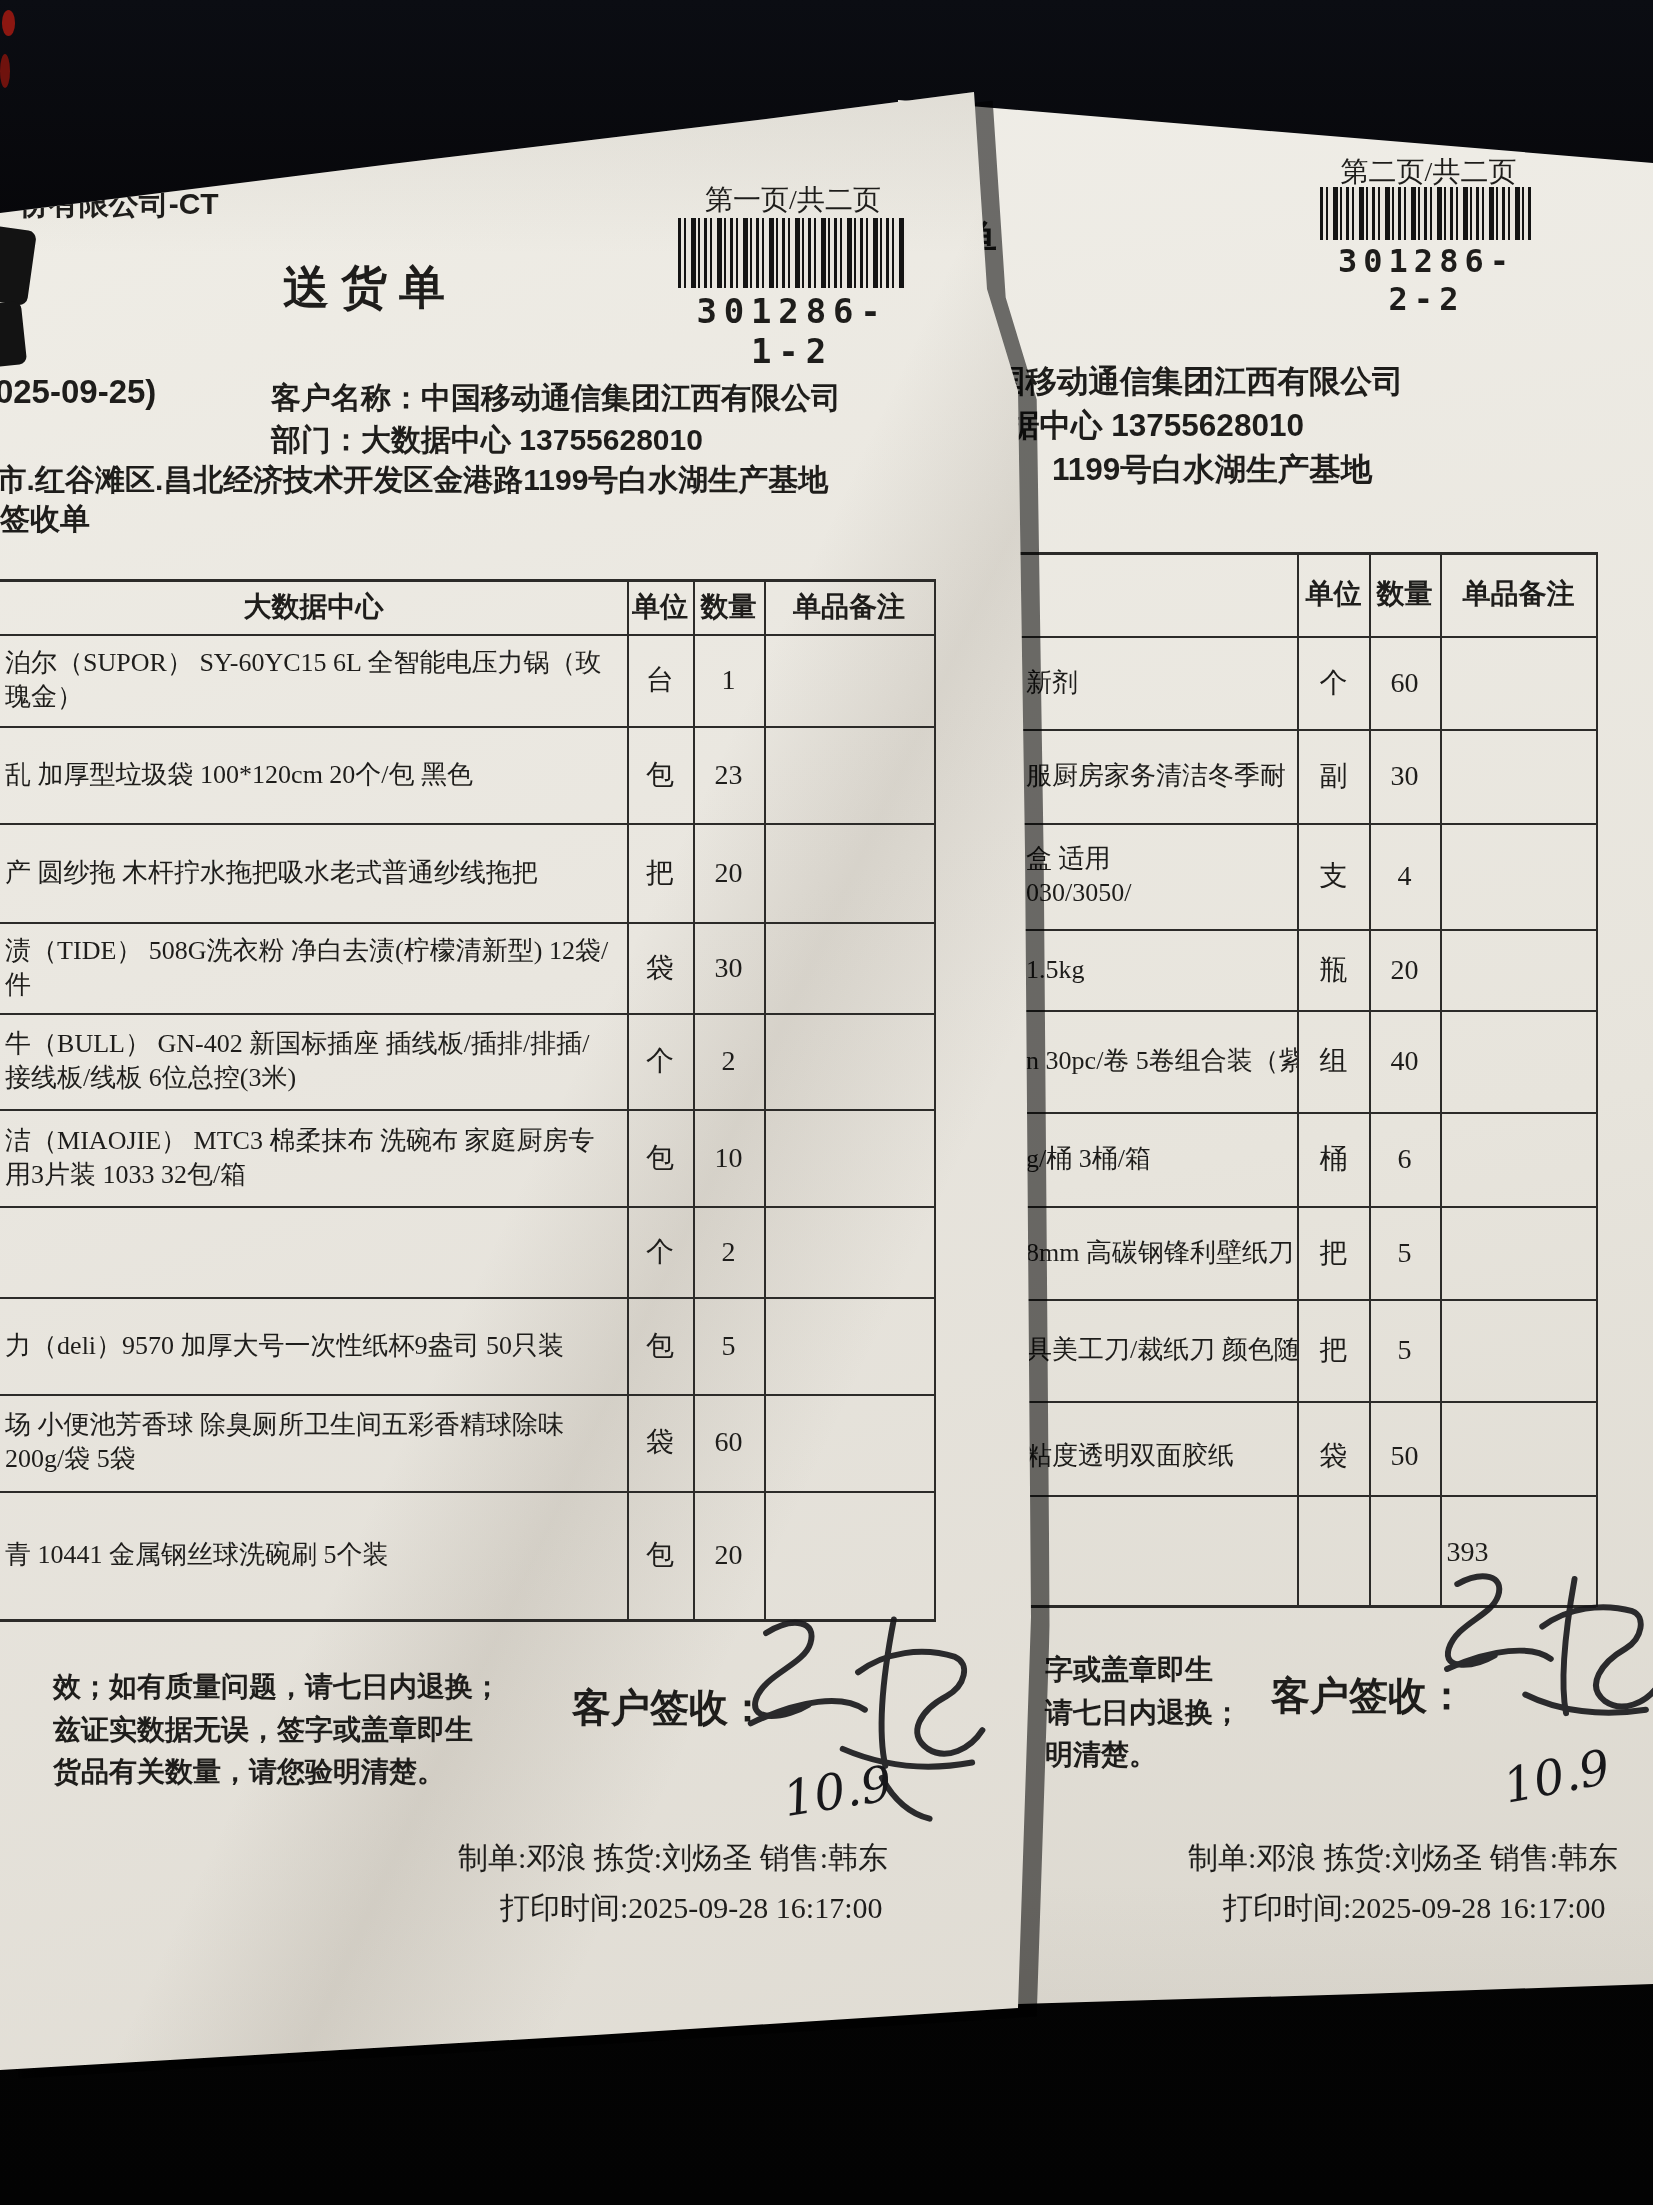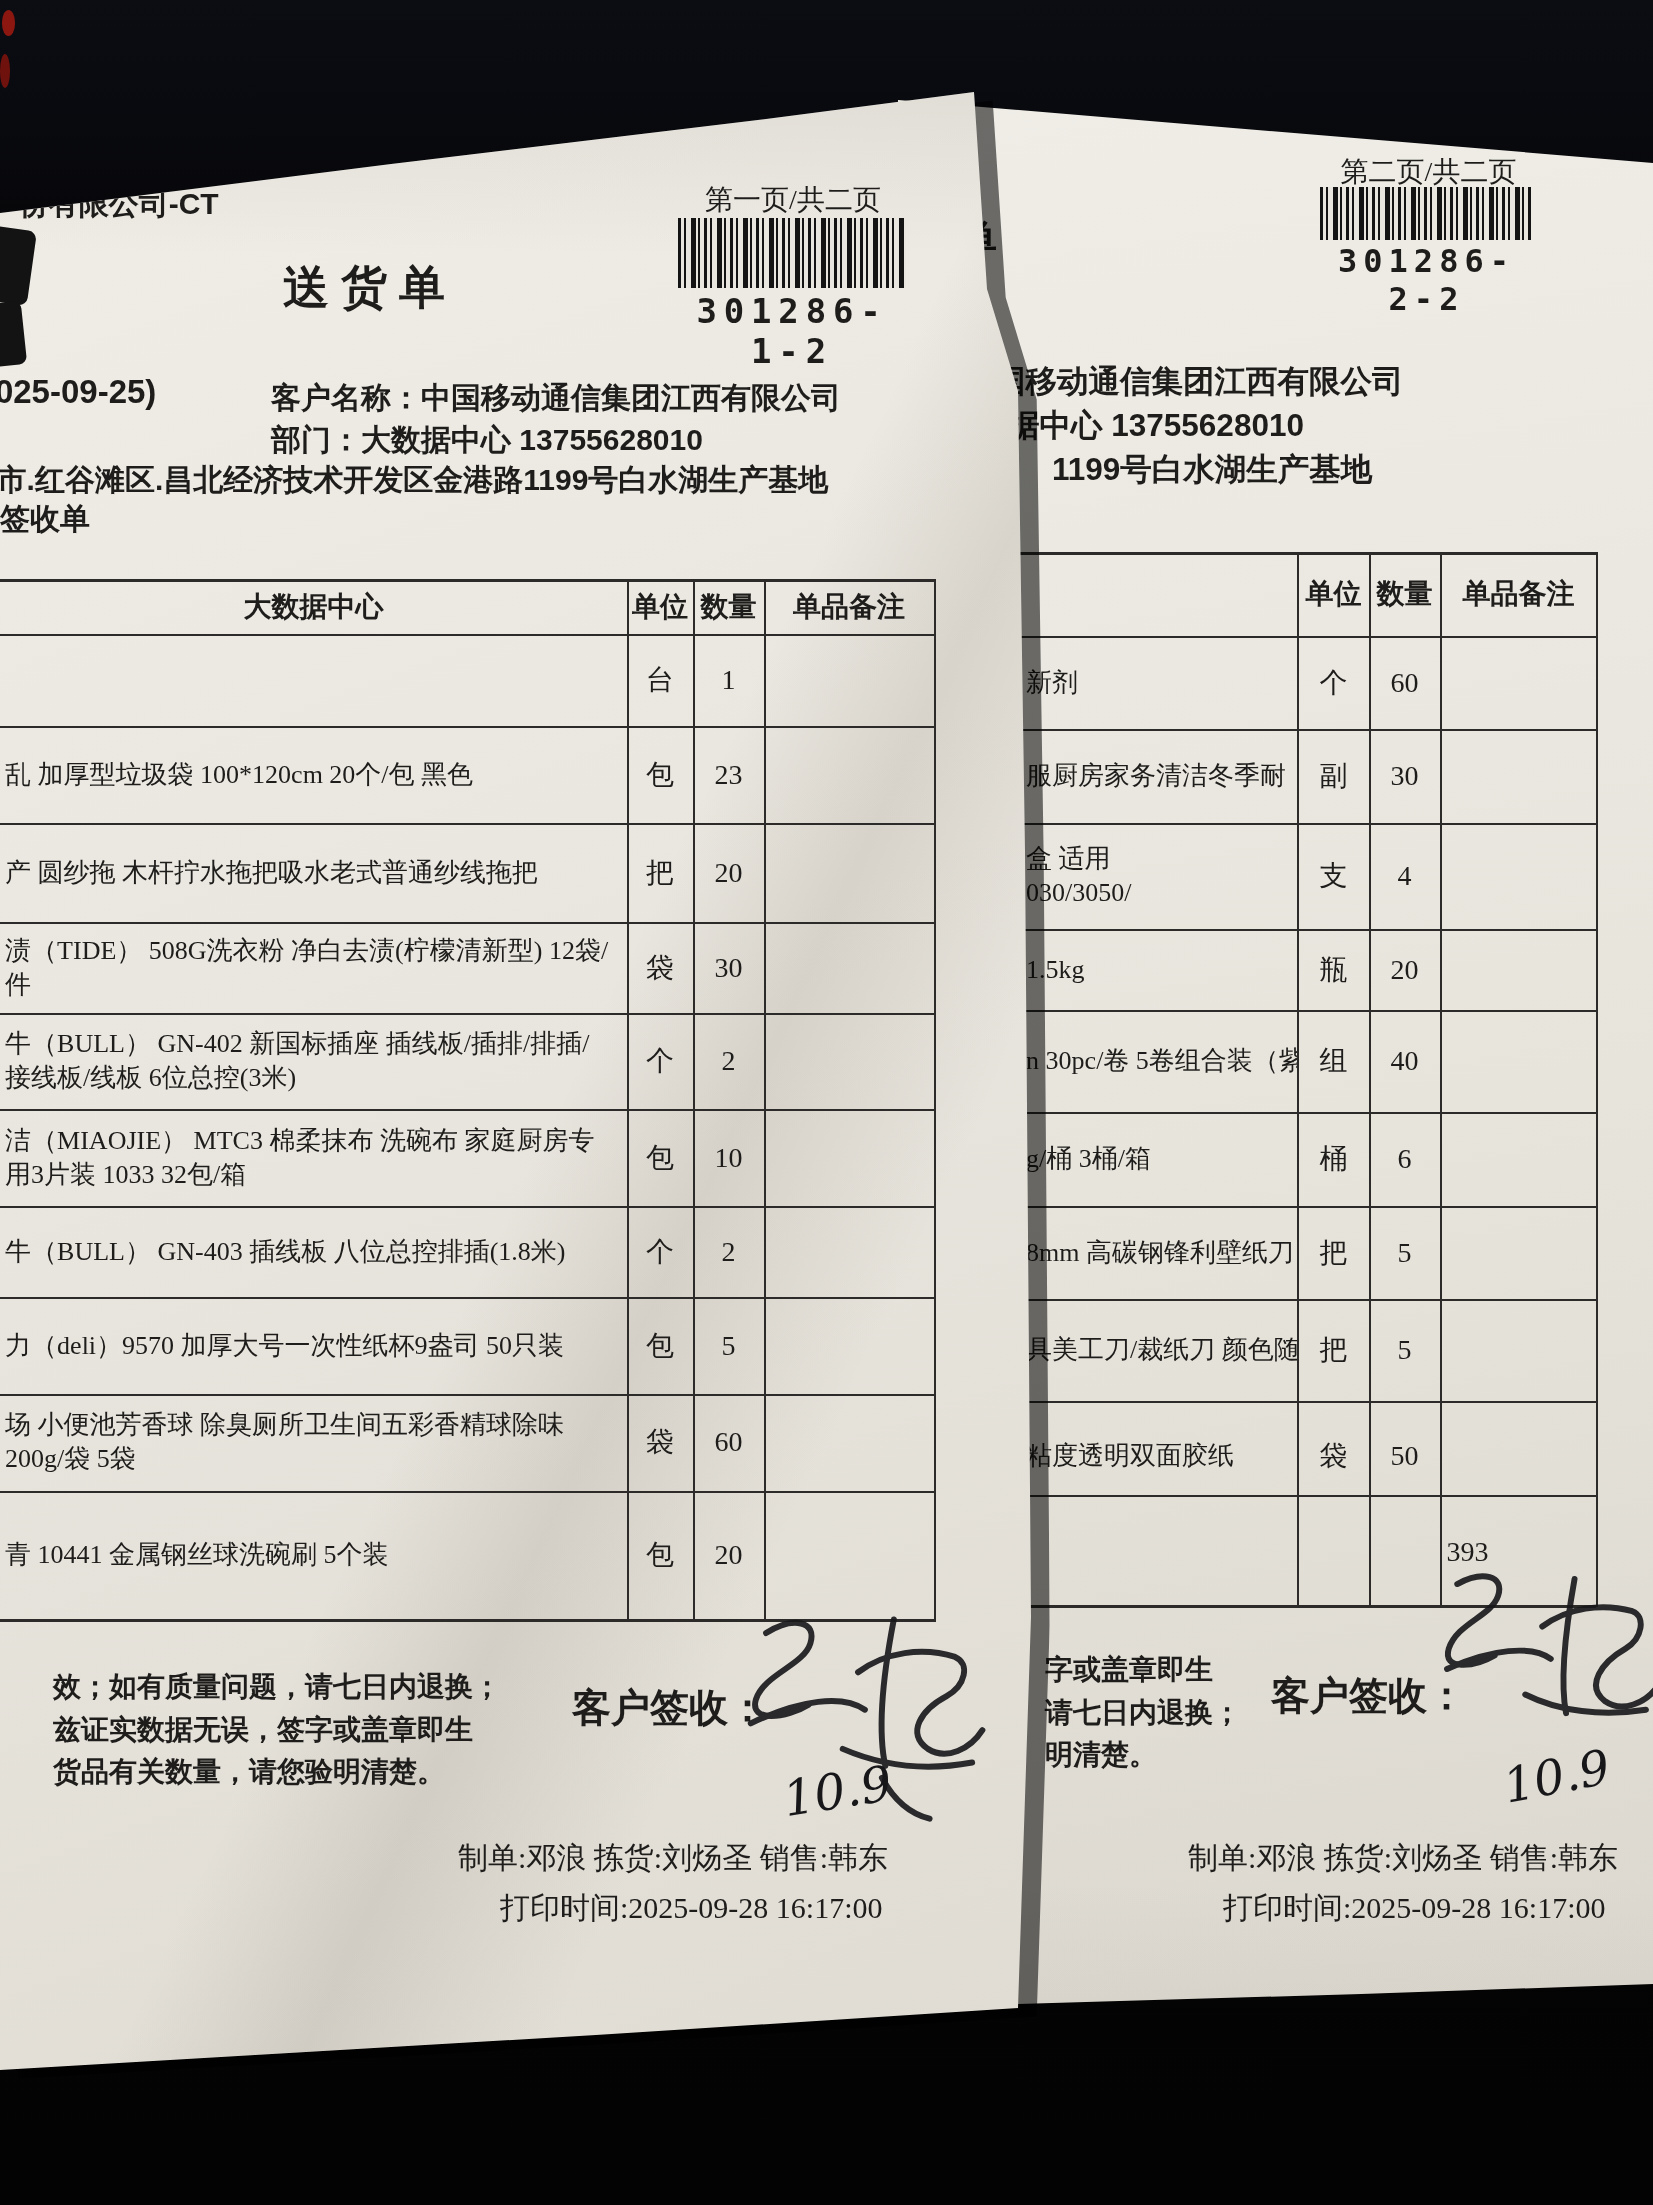--- a/index.html
+++ b/index.html
@@ -250,20 +250,21 @@
     <div class="vl" style="left:934px;top:579px;height:1042px"></div>
 
     <div class="t1">
       <div class="rowbox t1h">
         <span class="cellmid thead" style="left:0;width:627px">大数据中心</span>
         <span class="cellmid u thead">单位</span>
         <span class="cellmid q thead">数量</span>
         <span class="cellmid thead" style="left:764px;width:170px">单品备注</span>
       </div>
       <div class="rowbox t1r0">
+        <span class="cellname print-serif">泊尔（SUPOR） SY-60YC15 6L 全智能电压力锅（玫瑰金）</span>
         <span class="cellmid u print-serif">台</span>
         <span class="cellmid q print-serif">1</span>
       </div>
       <div class="rowbox t1r1">
         <span class="cellname print-serif">乱 加厚型垃圾袋 100*120cm 20个/包 黑色</span>
         <span class="cellmid u print-serif">包</span>
         <span class="cellmid q print-serif">23</span>
       </div>
       <div class="rowbox t1r2">
         <span class="cellname print-serif">产 圆纱拖 木杆拧水拖把吸水老式普通纱线拖把</span>
@@ -279,21 +280,20 @@
         <span class="cellname print-serif">牛（BULL） GN-402 新国标插座 插线板/插排/排插/接线板/线板 6位总控(3米)</span>
         <span class="cellmid u print-serif">个</span>
         <span class="cellmid q print-serif">2</span>
       </div>
       <div class="rowbox t1r5">
         <span class="cellname print-serif">洁（MIAOJIE） MTC3 棉柔抹布 洗碗布 家庭厨房专用3片装 1033 32包/箱</span>
         <span class="cellmid u print-serif">包</span>
         <span class="cellmid q print-serif">10</span>
       </div>
       <div class="rowbox t1r6">
-        <span class="cellname print-serif">牛（BULL） GN-403 插线板 八位总控排插(1.8米)</span>
         <span class="cellmid u print-serif">个</span>
         <span class="cellmid q print-serif">2</span>
       </div>
       <div class="rowbox t1r7">
         <span class="cellname print-serif">力（deli）9570 加厚大号一次性纸杯9盎司 50只装</span>
         <span class="cellmid u print-serif">包</span>
         <span class="cellmid q print-serif">5</span>
       </div>
       <div class="rowbox t1r8">
         <span class="cellname print-serif">场 小便池芳香球 除臭厕所卫生间五彩香精球除味 200g/袋 5袋</span>

